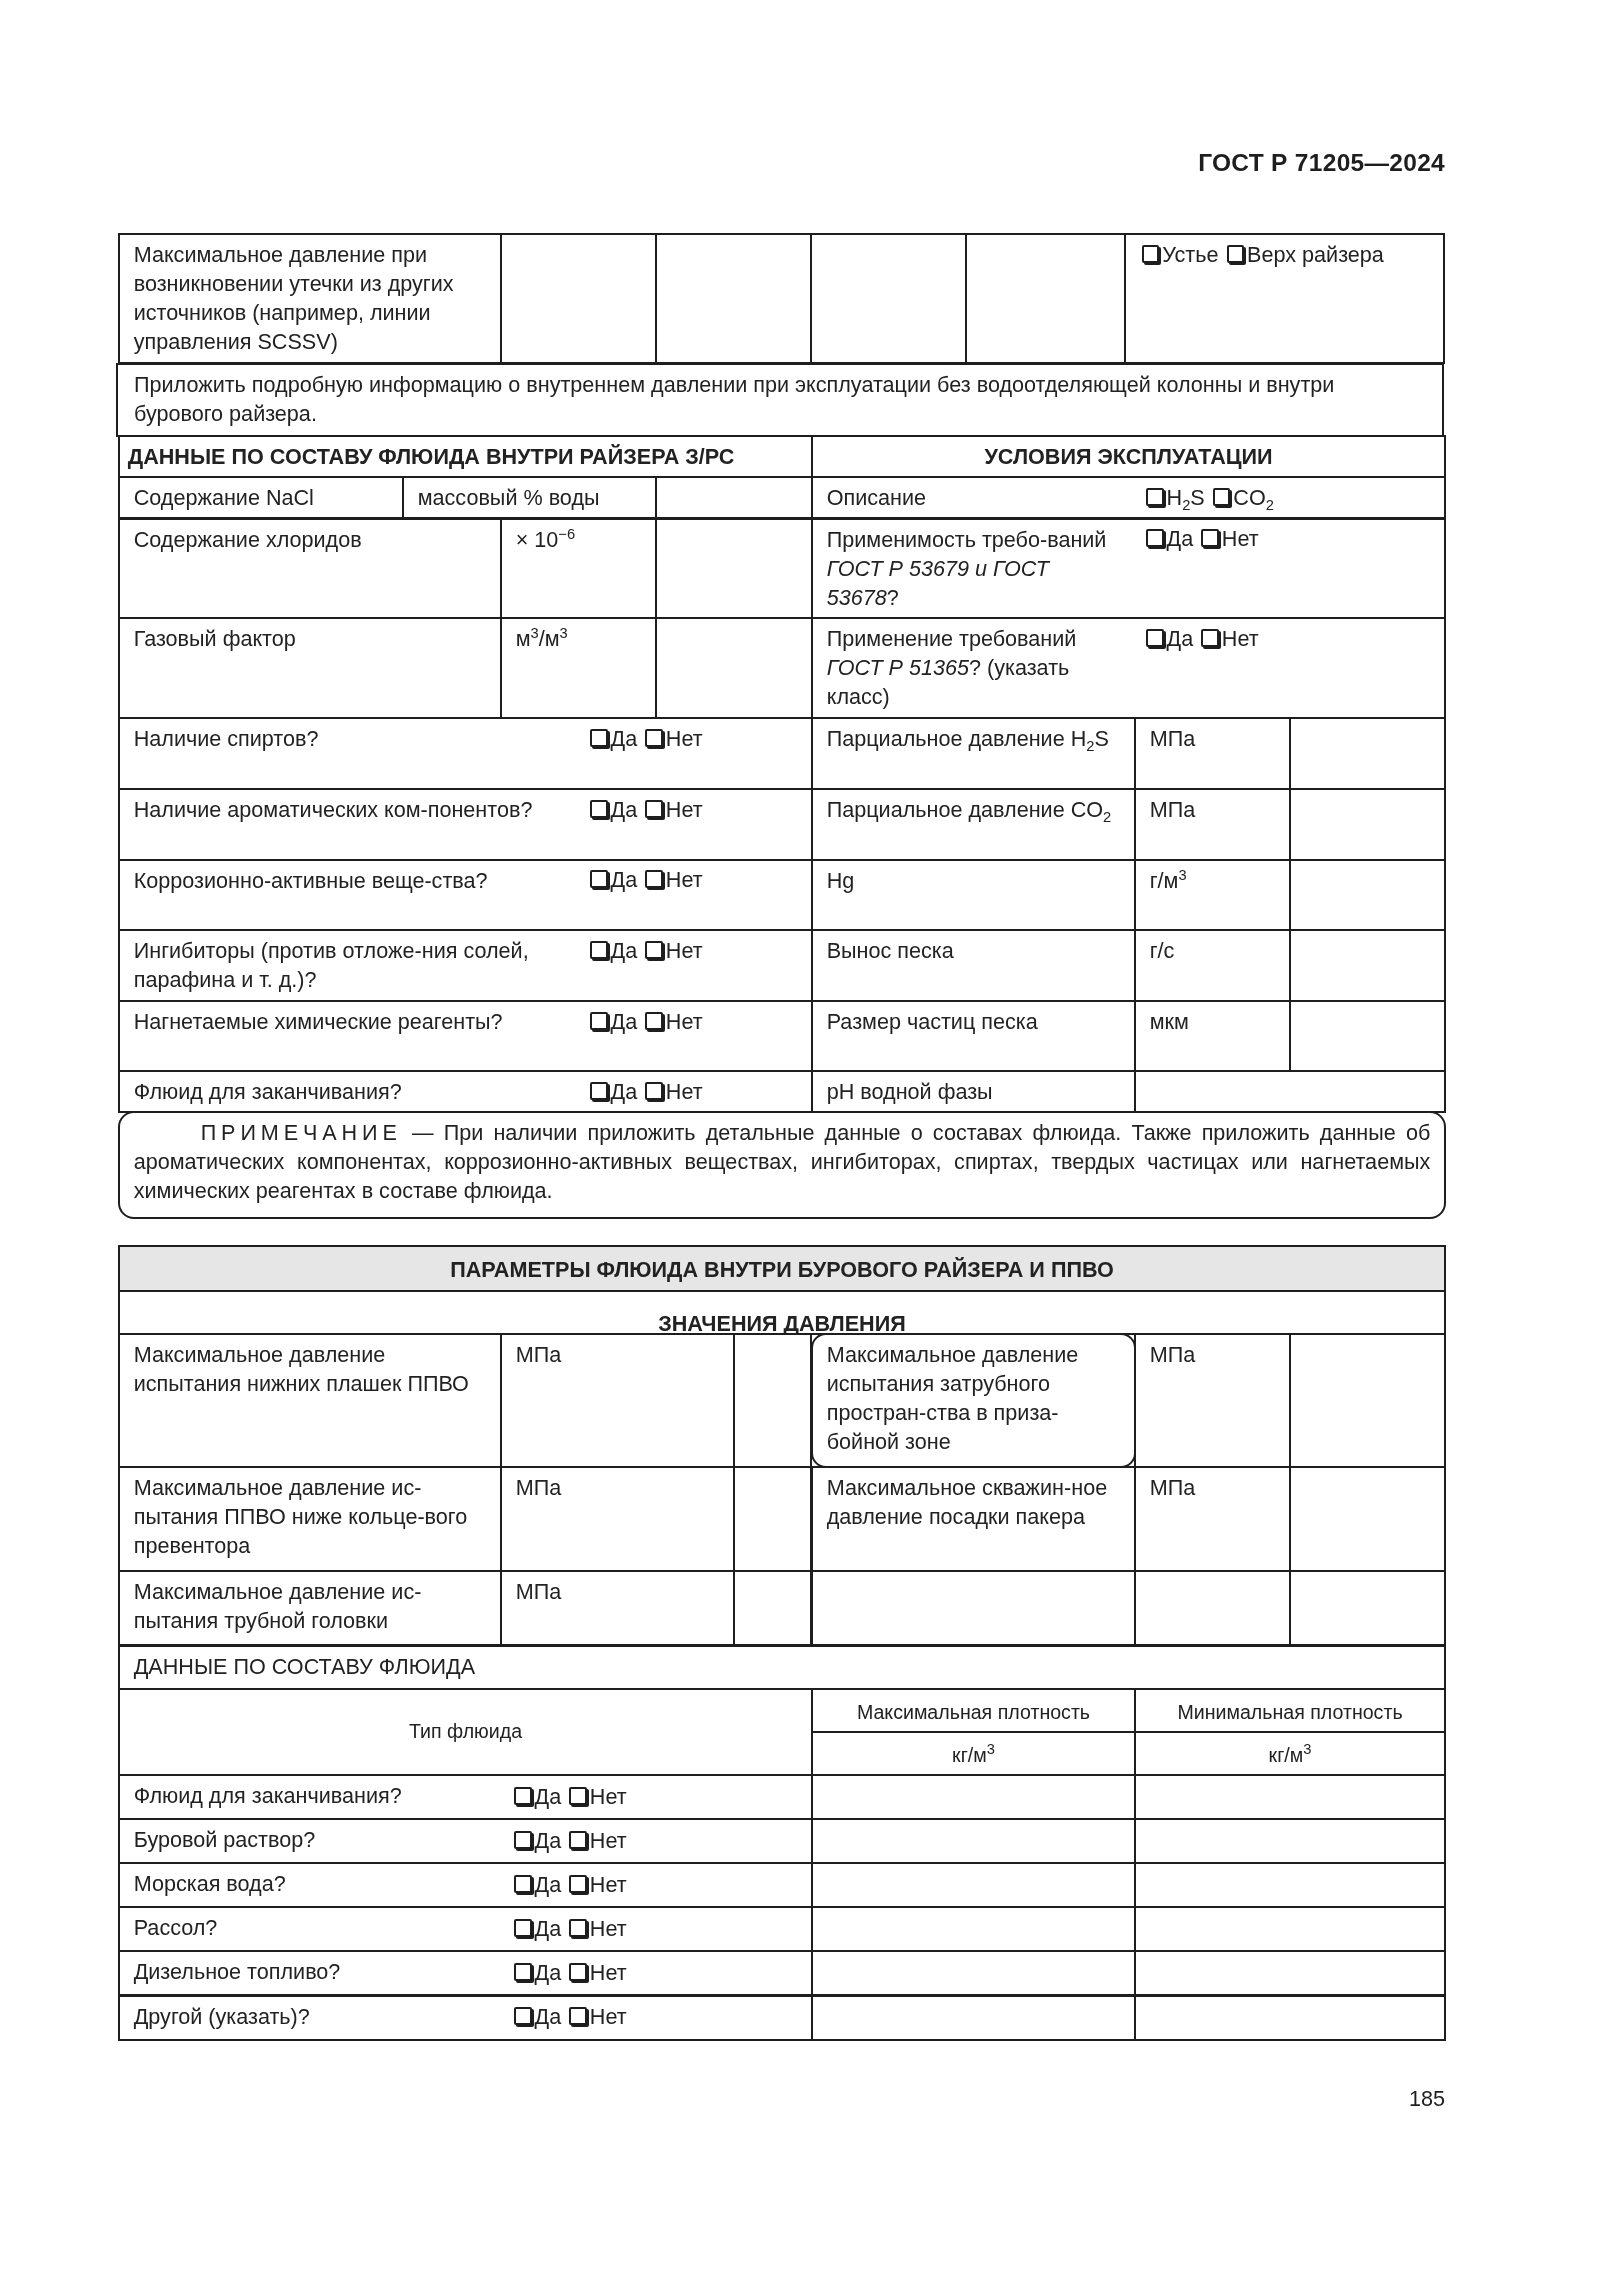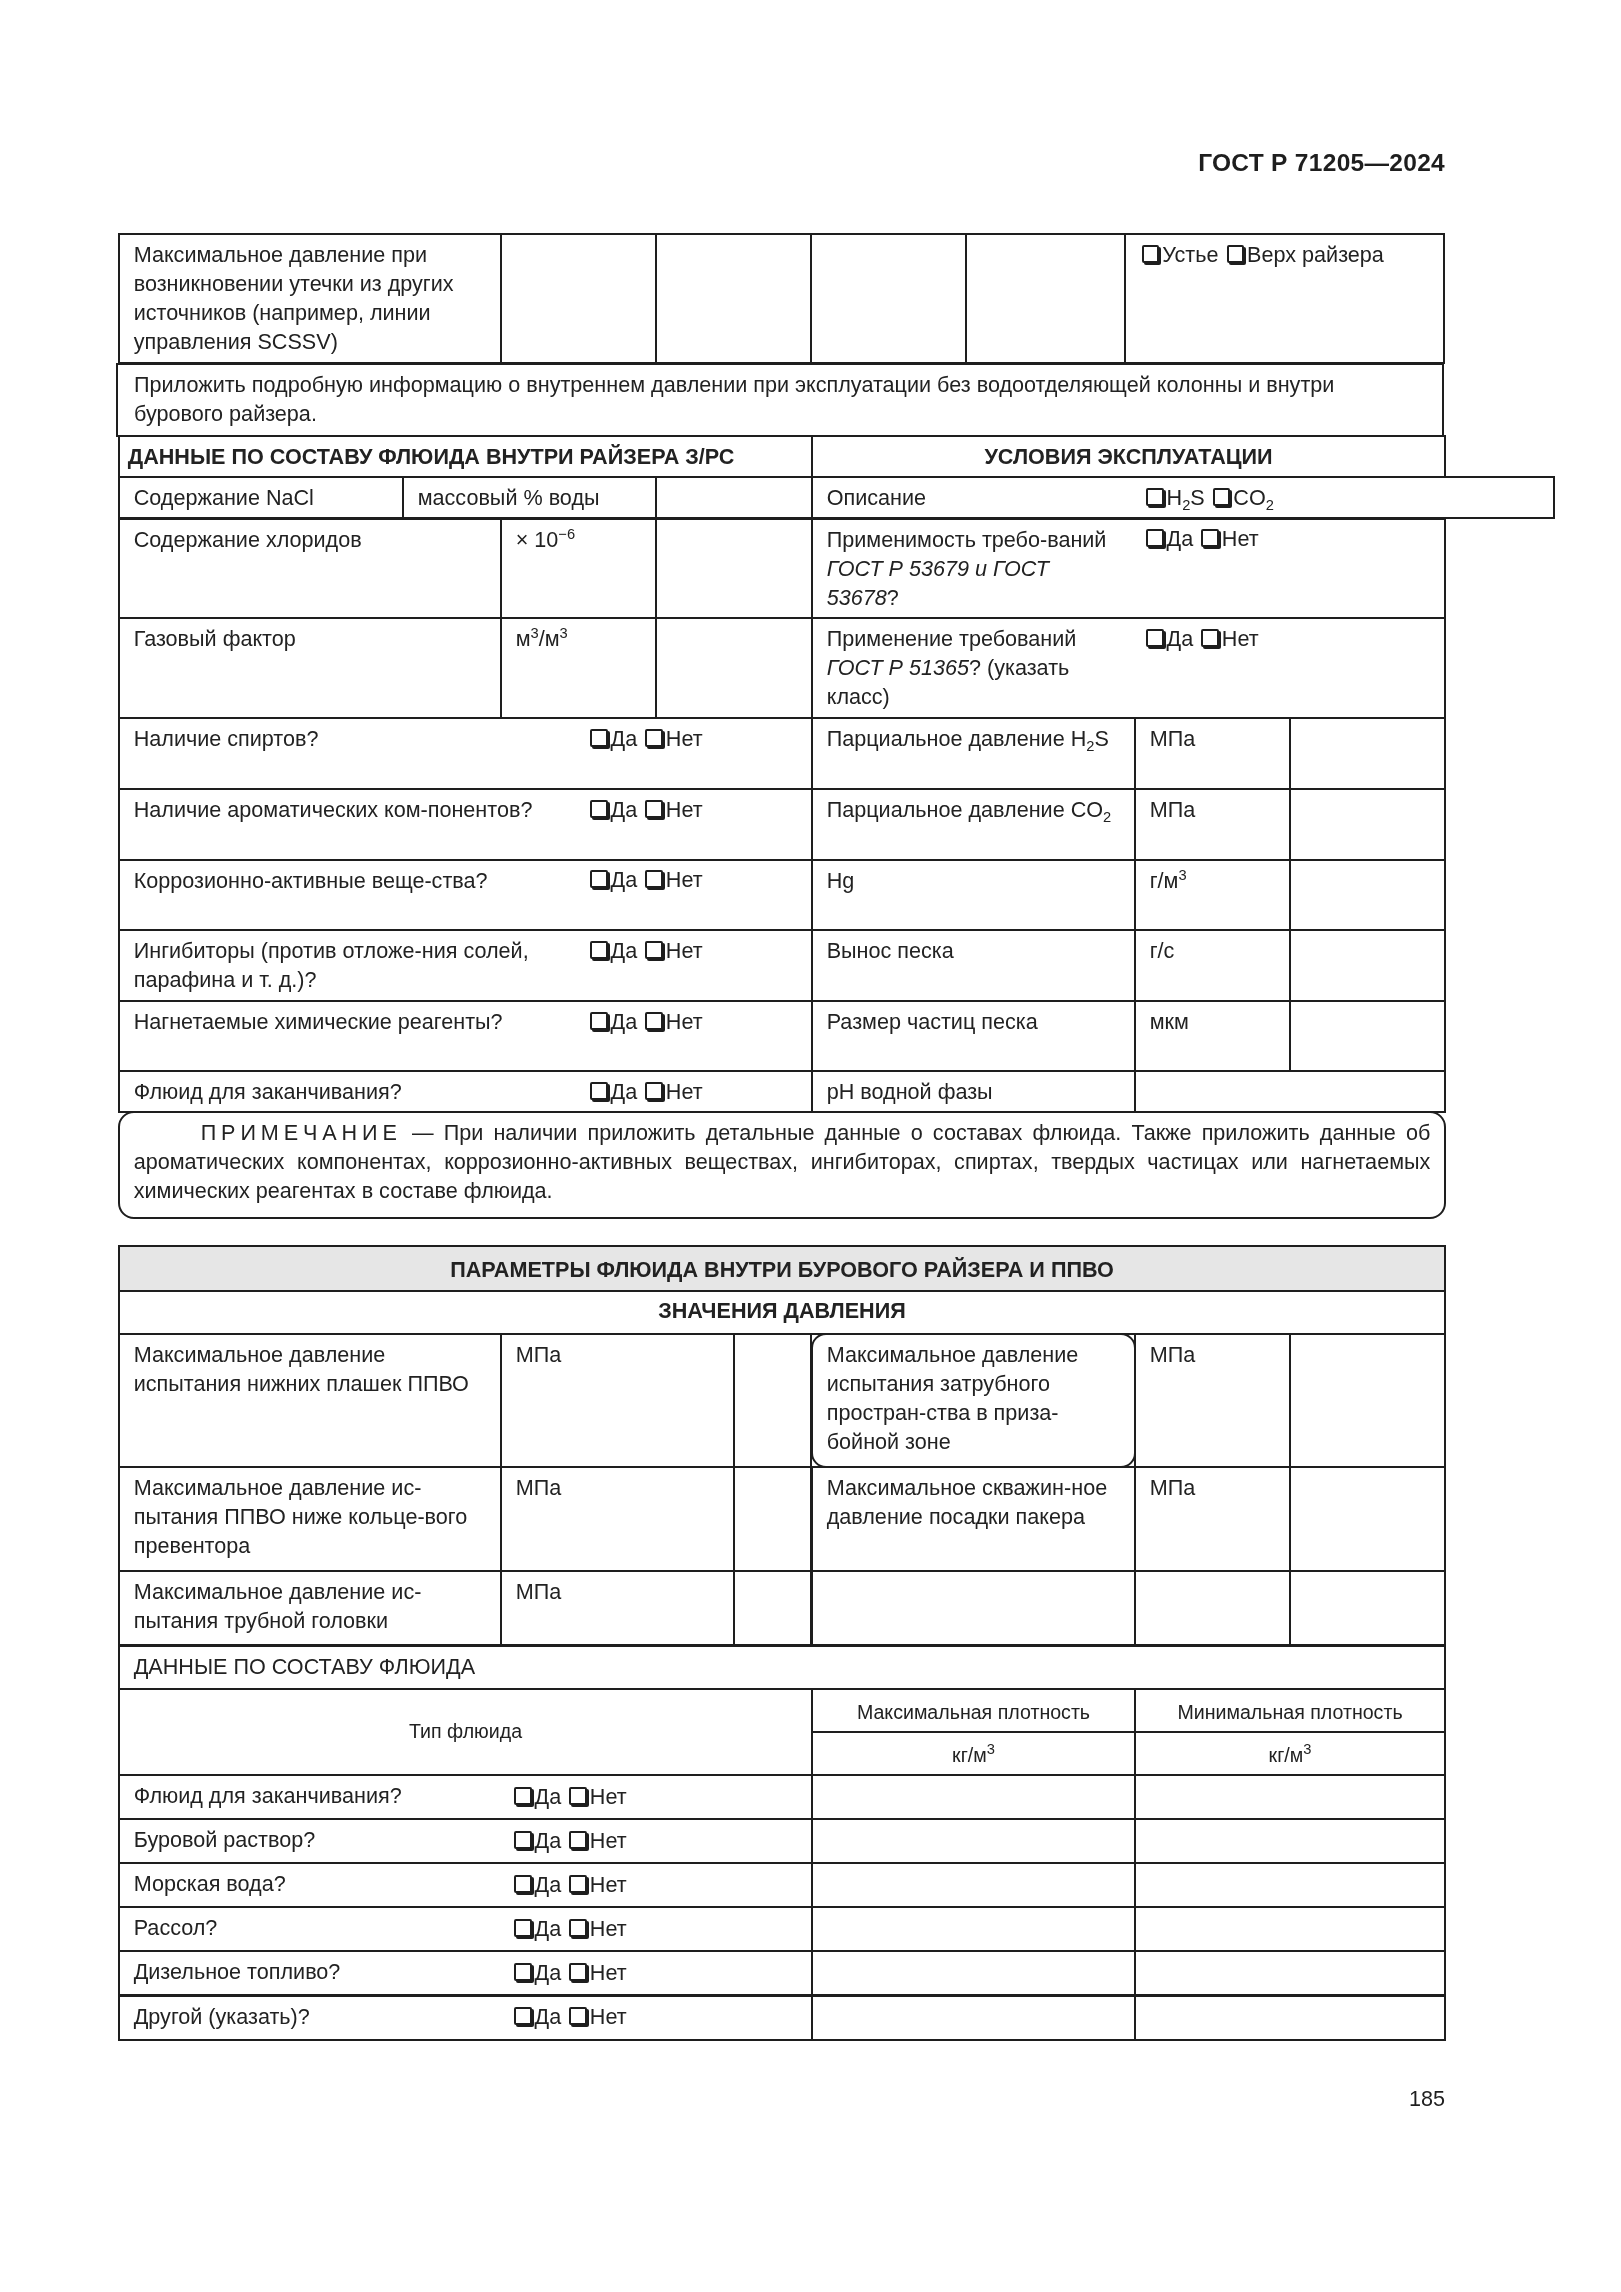--- a/index.html
+++ b/index.html
@@ -37,21 +37,21 @@
   </div>
 
   <div class="cell" style="left:116px;top:363px;width:1328px;height:74px;padding-left:16px;">Приложить подробную информацию о внутреннем давлении при эксплуатации без водоотделяющей колонны и внутри бурового райзера.</div>
 
   <div class="cell bold" style="left:118px;top:435px;width:695px;height:43px;padding-left:7.8px;">ДАННЫЕ ПО СОСТАВУ ФЛЮИДА ВНУТРИ РАЙЗЕРА З/РС</div>
   <div class="cell bold center" style="left:811px;top:435px;width:635px;height:43px;">УСЛОВИЯ ЭКСПЛУАТАЦИИ</div>
 
   <div class="cell" style="left:118px;top:476px;width:286px;height:43px;">Содержание NaCl</div>
   <div class="cell" style="left:402px;top:476px;width:255px;height:43px;">массовый % воды</div>
   <div class="cell" style="left:655px;top:476px;width:158px;height:43px;"></div>
-  <div class="cell" style="left:811px;top:476px;width:744px;height:43px;">
+  <div class="cell" style="left:811px;top:476px;width:635px;height:43px;">
     <span>Описание</span>
   </div>
   <div style="position:absolute;left:1144px;top:483px;font-size:21.6px;line-height:29px;">
     <span class="opt"><span class="cb"></span><span>H</span><sub>2</sub><span>S</span></span>
     <span class="opt"><span class="cb"></span><span>CO</span><sub>2</sub></span>
   </div>
 
   <div class="cell" style="left:118px;top:518px;width:384px;height:102px;">Содержание хлоридов</div>
   <div class="cell" style="left:500px;top:518px;width:157px;height:102px;"><span>× 10</span><sup>−6</sup></div>
   <div class="cell" style="left:655px;top:518px;width:158px;height:102px;"></div>
@@ -123,21 +123,21 @@
   <div class="cell" style="left:811px;top:1070px;width:325px;height:43px;">pH водной фазы</div>
   <div class="cell" style="left:1134px;top:1070px;width:312px;height:43px;"></div>
 
   <div class="cell note" style="left:118px;top:1111px;width:1328px;height:108px;">
     <span class="note-title">ПРИМЕЧАНИЕ</span><span> — </span><span>При наличии приложить детальные данные о составах флюида. Также приложить данные об ароматических компонентах, коррозионно-активных веществах, ингибиторах, спиртах, твердых частицах или нагнетаемых химических реагентах в составе флюида.</span>
   </div>
 </div>
 
 <div>
   <div class="cell bold center gray" style="left:118px;top:1245px;width:1328px;height:47px;padding-top:7.8px;">ПАРАМЕТРЫ ФЛЮИДА ВНУТРИ БУРОВОГО РАЙЗЕРА И ППВО</div>
-  <div class="cell bold center" style="left:118px;top:1290px;width:1328px;height:45px;padding-top:4px;">ЗНАЧЕНИЯ ДАВЛЕНИЯ</div>
+  <div class="cell bold center" style="left:118px;top:1290px;width:1328px;height:45px;padding-top:17px;text-decoration:underline;">ЗНАЧЕНИЯ ДАВЛЕНИЯ</div>
 
   <div class="cell" style="left:118px;top:1333px;width:384px;height:135px;">Максимальное давление испытания нижних плашек ППВО</div>
   <div class="cell" style="left:500px;top:1333px;width:235px;height:135px;">МПа</div>
   <div class="cell" style="left:733px;top:1333px;width:79px;height:135px;"></div>
   <div class="cell" style="left:811px;top:1333px;width:325px;height:135px;border-radius:15px;">Максимальное давление испытания затрубного простран-ства в приза-бойной зоне</div>
   <div class="cell" style="left:1134px;top:1333px;width:157px;height:135px;">МПа</div>
   <div class="cell" style="left:1289px;top:1333px;width:157px;height:135px;"></div>
 
   <div class="cell" style="left:118px;top:1466px;width:384px;height:106px;">Максимальное давление ис-пытания ППВО ниже кольце-вого превентора</div>
   <div class="cell" style="left:500px;top:1466px;width:235px;height:106px;">МПа</div>

